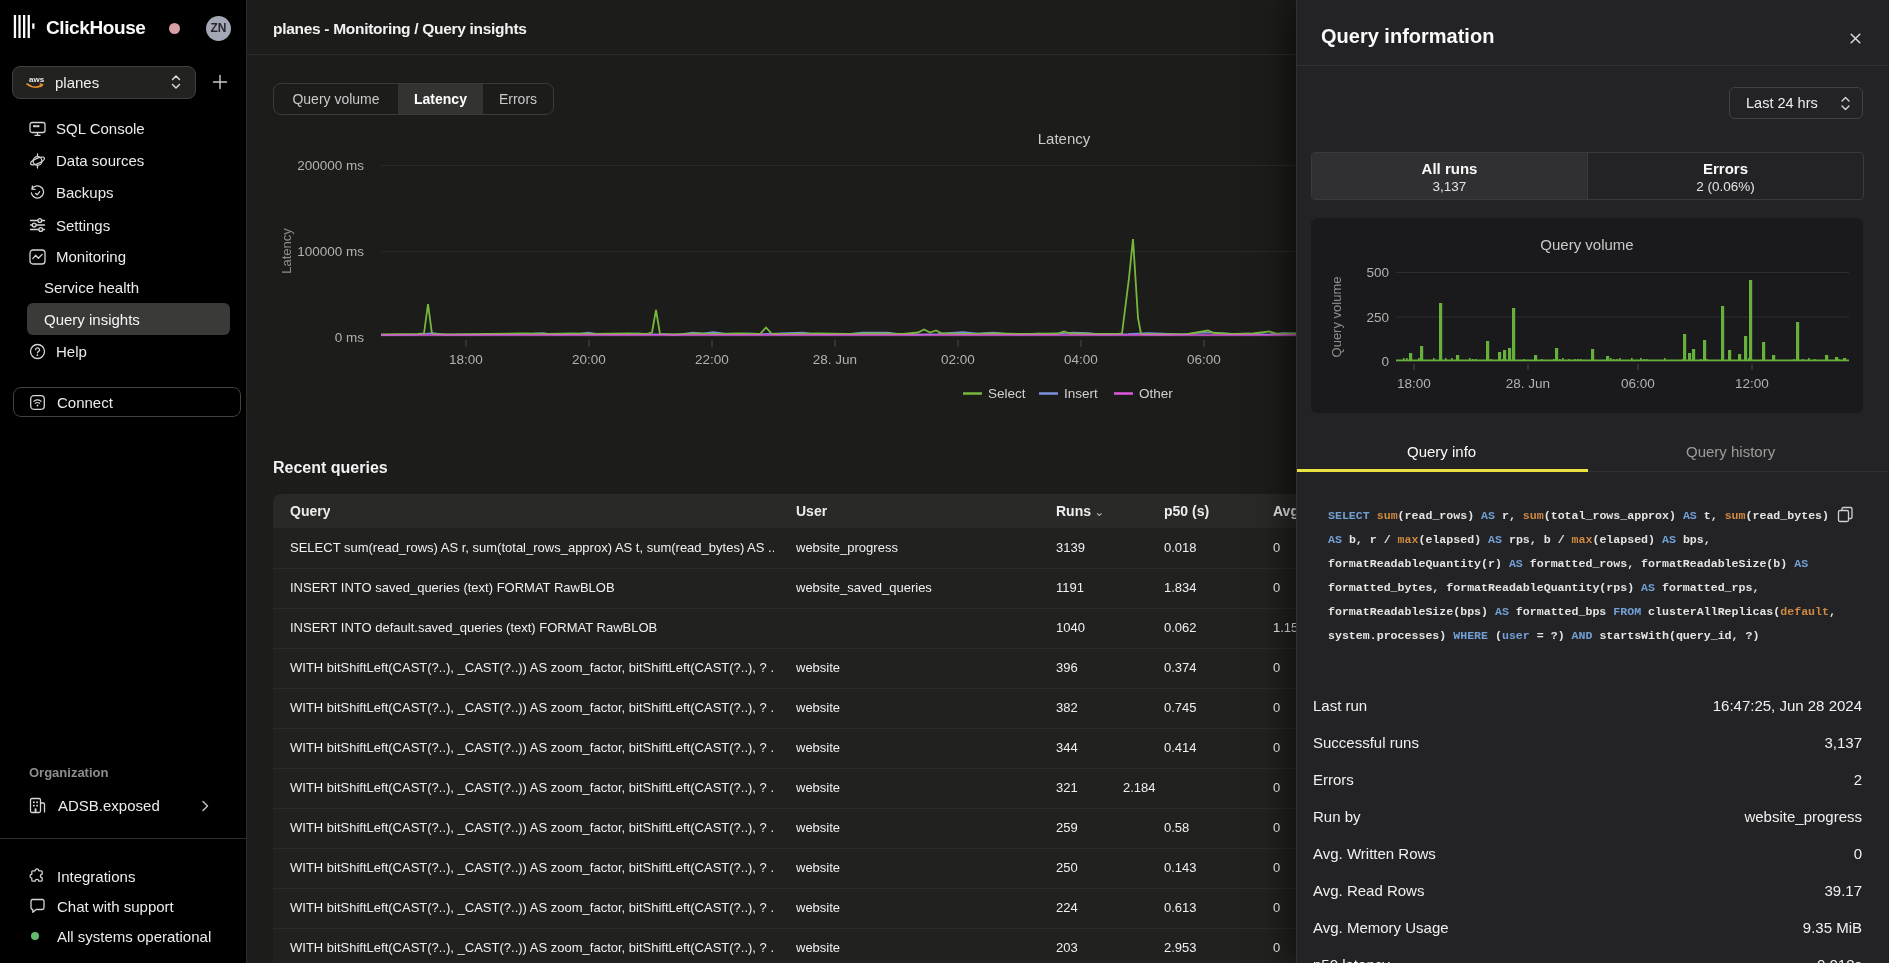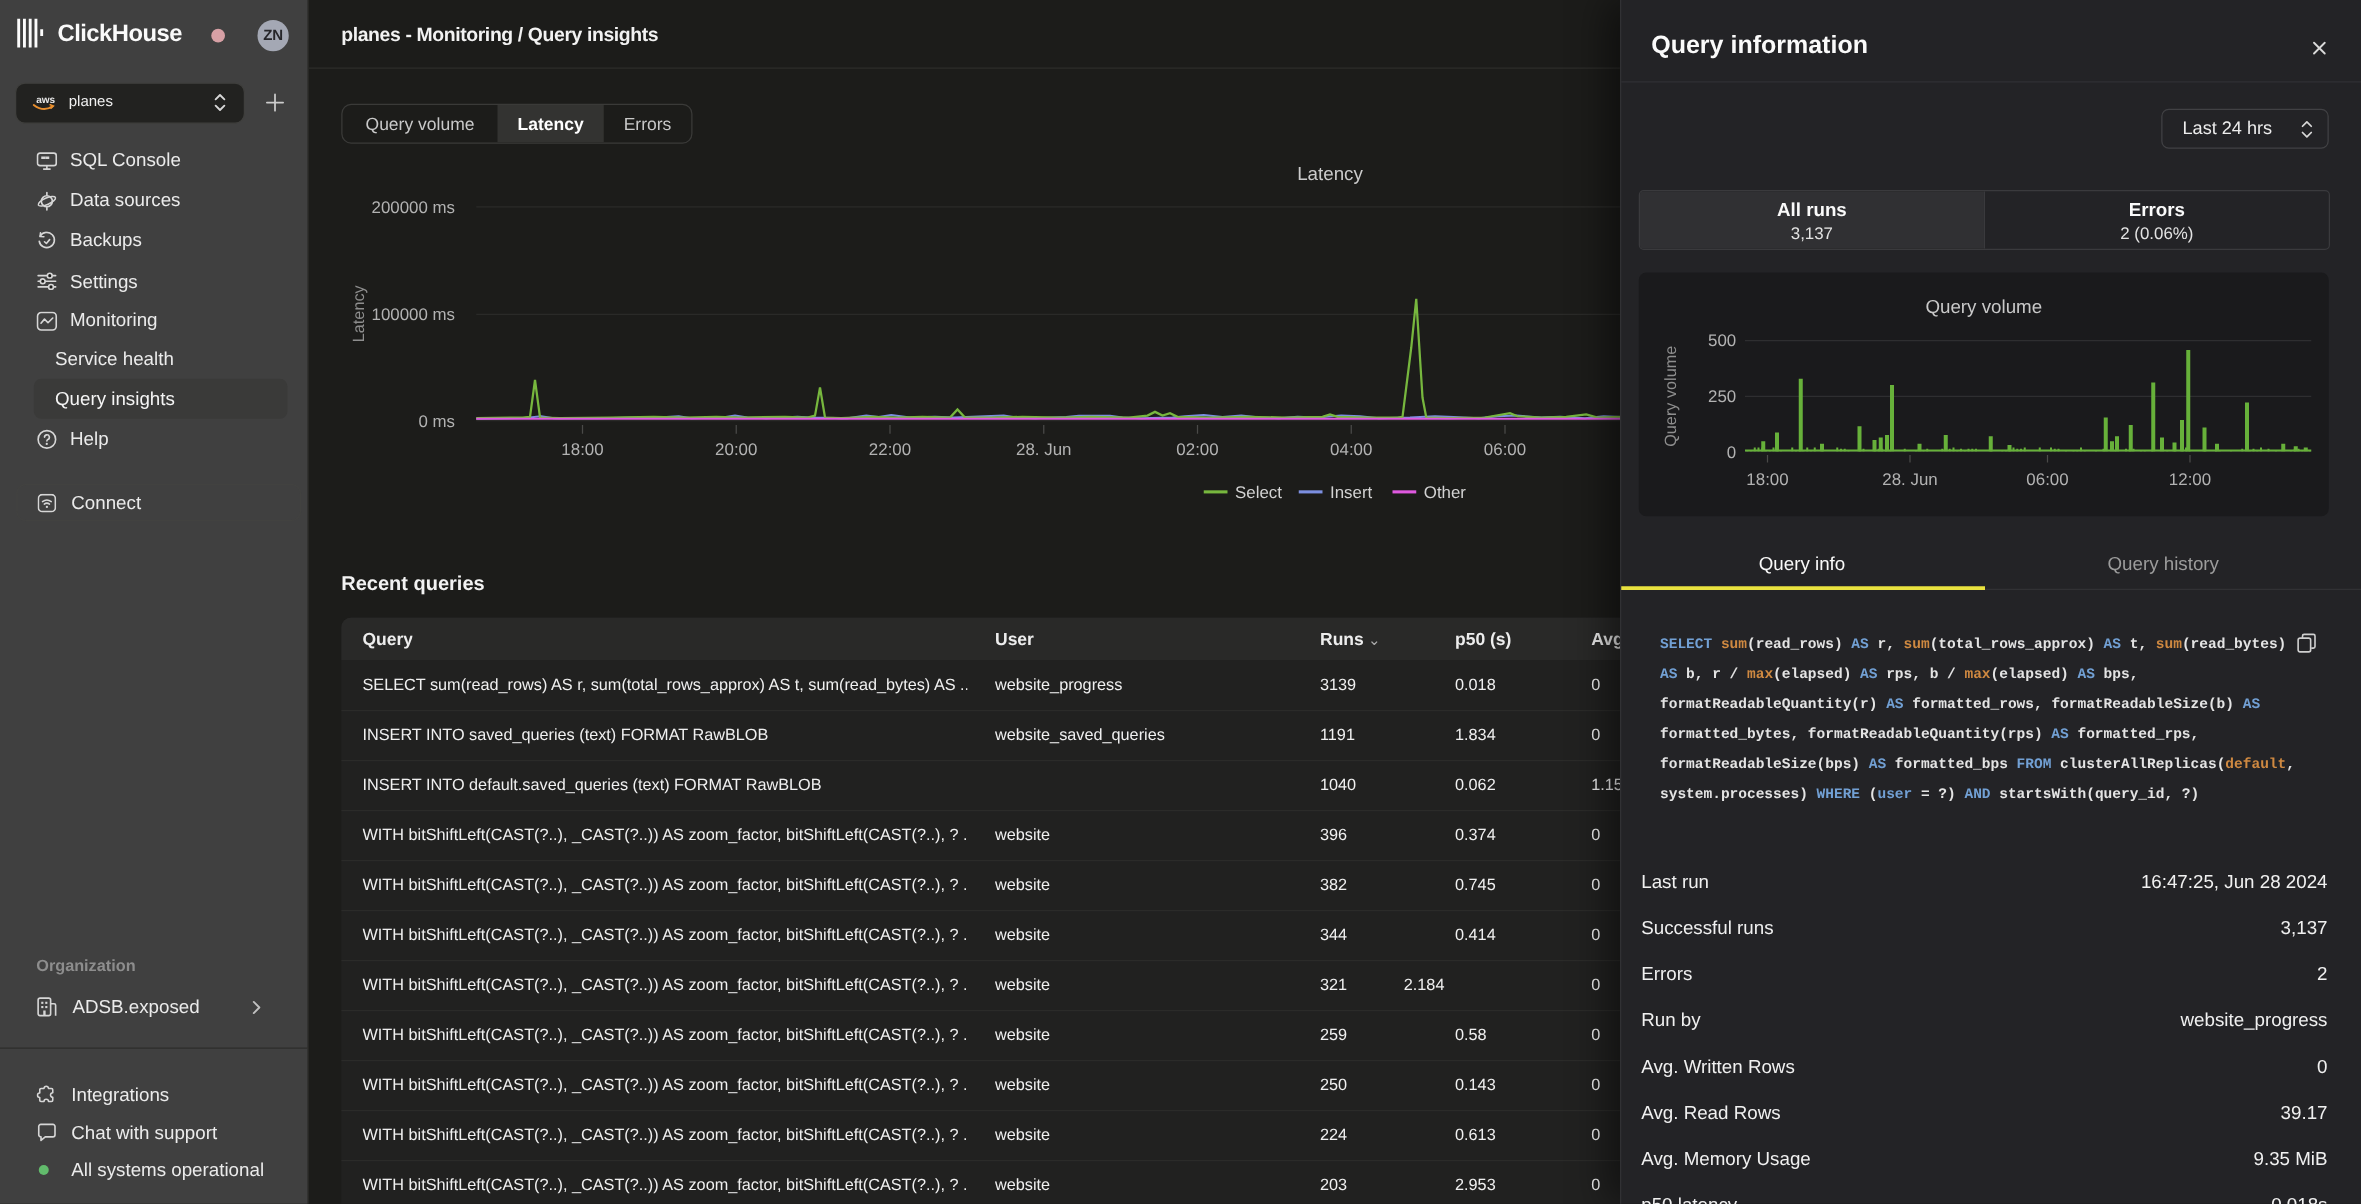--- a/index.html
+++ b/index.html
@@ -1,18 +1,18 @@
 <!DOCTYPE html>
 <html><head>
 <meta charset="utf-8">
 <style>
   * { margin:0; padding:0; box-sizing:border-box; }
   html,body { width:1889px; height:963px; overflow:hidden; background:#1c1c1a; font-family:"Liberation Sans", sans-serif; }
   .abs { position:absolute; }
-  #sidebar { position:absolute; left:0; top:0; width:246px; height:963px; background:#404040; z-index:5; }
+  #sidebar { position:absolute; left:0; top:0; width:246px; height:963px; background:#000000; z-index:5; }
   #main { position:absolute; left:246px; top:0; width:1643px; height:963px; background:#1c1c1a; border-left:1px solid #2c2c2a; }
   #panel { position:absolute; left:1296px; top:0; width:593px; height:963px; background:#232326; z-index:20; border-left:1px solid #313134; box-shadow:-10px 0 30px rgba(0,0,0,0.5); }
   .txt { position:absolute; white-space:nowrap; }
 </style>
 </head>
 <body>
 <div id="main">
 
 <div class="txt" style="left:26px; top:20px; font-size:15.5px; font-weight:bold; color:#f2f2f2; letter-spacing:-0.3px;">planes - Monitoring / Query insights</div>
 <div class="abs" style="left:0; top:54px; width:1643px; height:1px; background:#2c2c2a;"></div>
@@ -159,21 +159,21 @@
 <div class="abs" style="left:206px; top:16px; width:25px; height:25px; border-radius:50%; background:#a4a8b4; color:#26262a; font-size:12px; font-weight:bold; text-align:center; line-height:25px;">ZN</div>
 
 <div class="abs" style="left:12px; top:66px; width:184px; height:33px; border:1px solid #3f3f3d; border-radius:8px; background:#222220;"></div>
 <div class="abs" style="left:26px; top:74px; width:18px; height:16px;">
   <div class="txt" style="left:3px; top:1px; font-size:8px; font-weight:bold; color:#e8e8e8;">aws</div>
   <svg class="abs" style="left:0; top:9px;" width="18" height="7" viewBox="0 0 18 7">
         <path d="M1 1 Q 9 7 16 2" stroke="#e98f2e" stroke-width="1.6" fill="none" stroke-linecap="round"></path>
         <path d="M14.2 0.8 L16.6 1.8 L14.8 3.6" stroke="#e98f2e" stroke-width="1.4" fill="none" stroke-linecap="round"></path>
       </svg>
 </div>
-<div class="txt" style="left:55px; top:74px; font-size:12px; color:#f0f0f0;">planes</div>
+<div class="txt" style="left:55px; top:74px; font-size:15px; color:#f0f0f0;">planes</div>
 <svg class="abs" style="left:170px; top:73px;" width="12" height="18" viewBox="0 0 12 18">
       <path d="M2.5 6.5 L6 3 L9.5 6.5 M2.5 11.5 L6 15 L9.5 11.5" stroke="#d8d8d8" stroke-width="1.5" fill="none" stroke-linecap="round" stroke-linejoin="round"></path>
     </svg>
 <svg class="abs" style="left:212px; top:74px;" width="16" height="16" viewBox="0 0 16 16">
       <path d="M8 1.5 V14.5 M1.5 8 H14.5" stroke="#cccccc" stroke-width="1.4" stroke-linecap="round"></path>
     </svg>
 
 <svg class="abs" style="left:29px; top:121px;" width="17" height="16" viewBox="0 0 17 16">
       <rect x="1" y="1.5" width="15" height="10" rx="2" stroke="#d6d6d6" stroke-width="1.3" fill="none"></rect>
       <rect x="4" y="4.2" width="3.2" height="2" fill="#d6d6d6"></rect>

